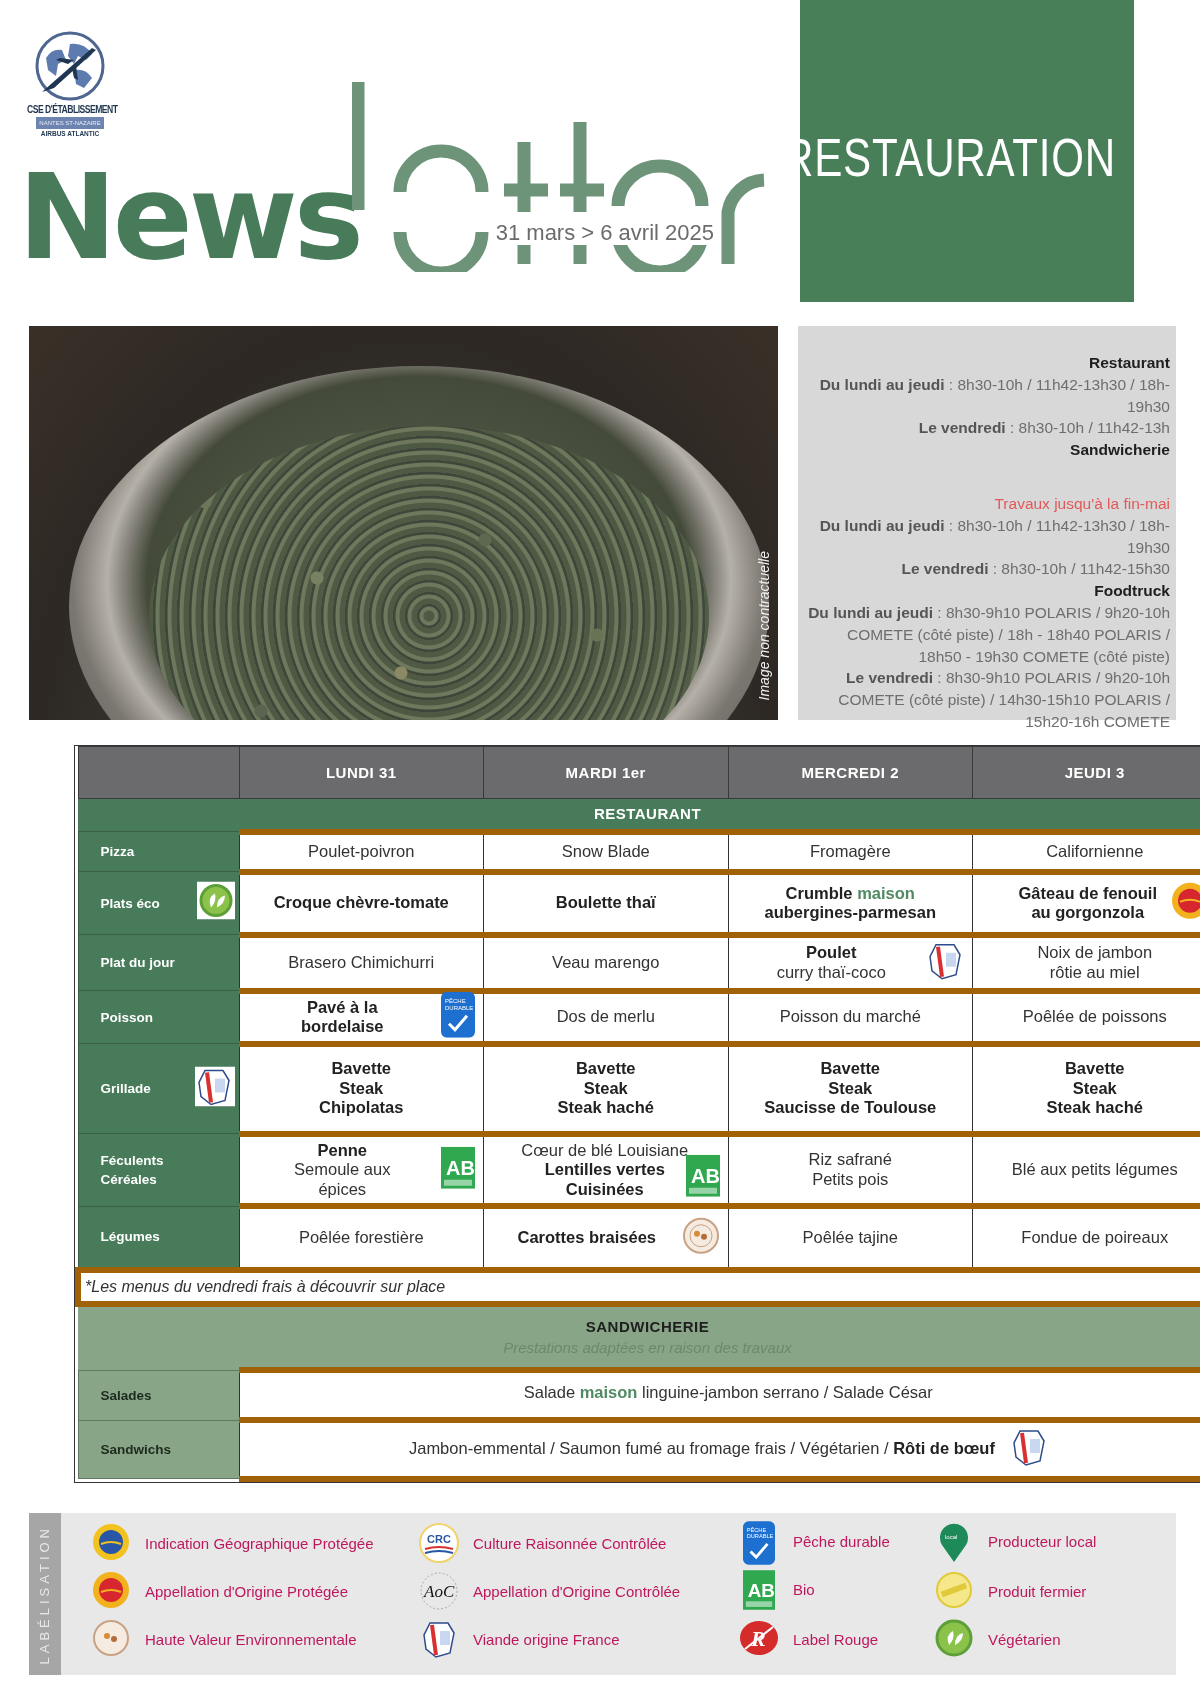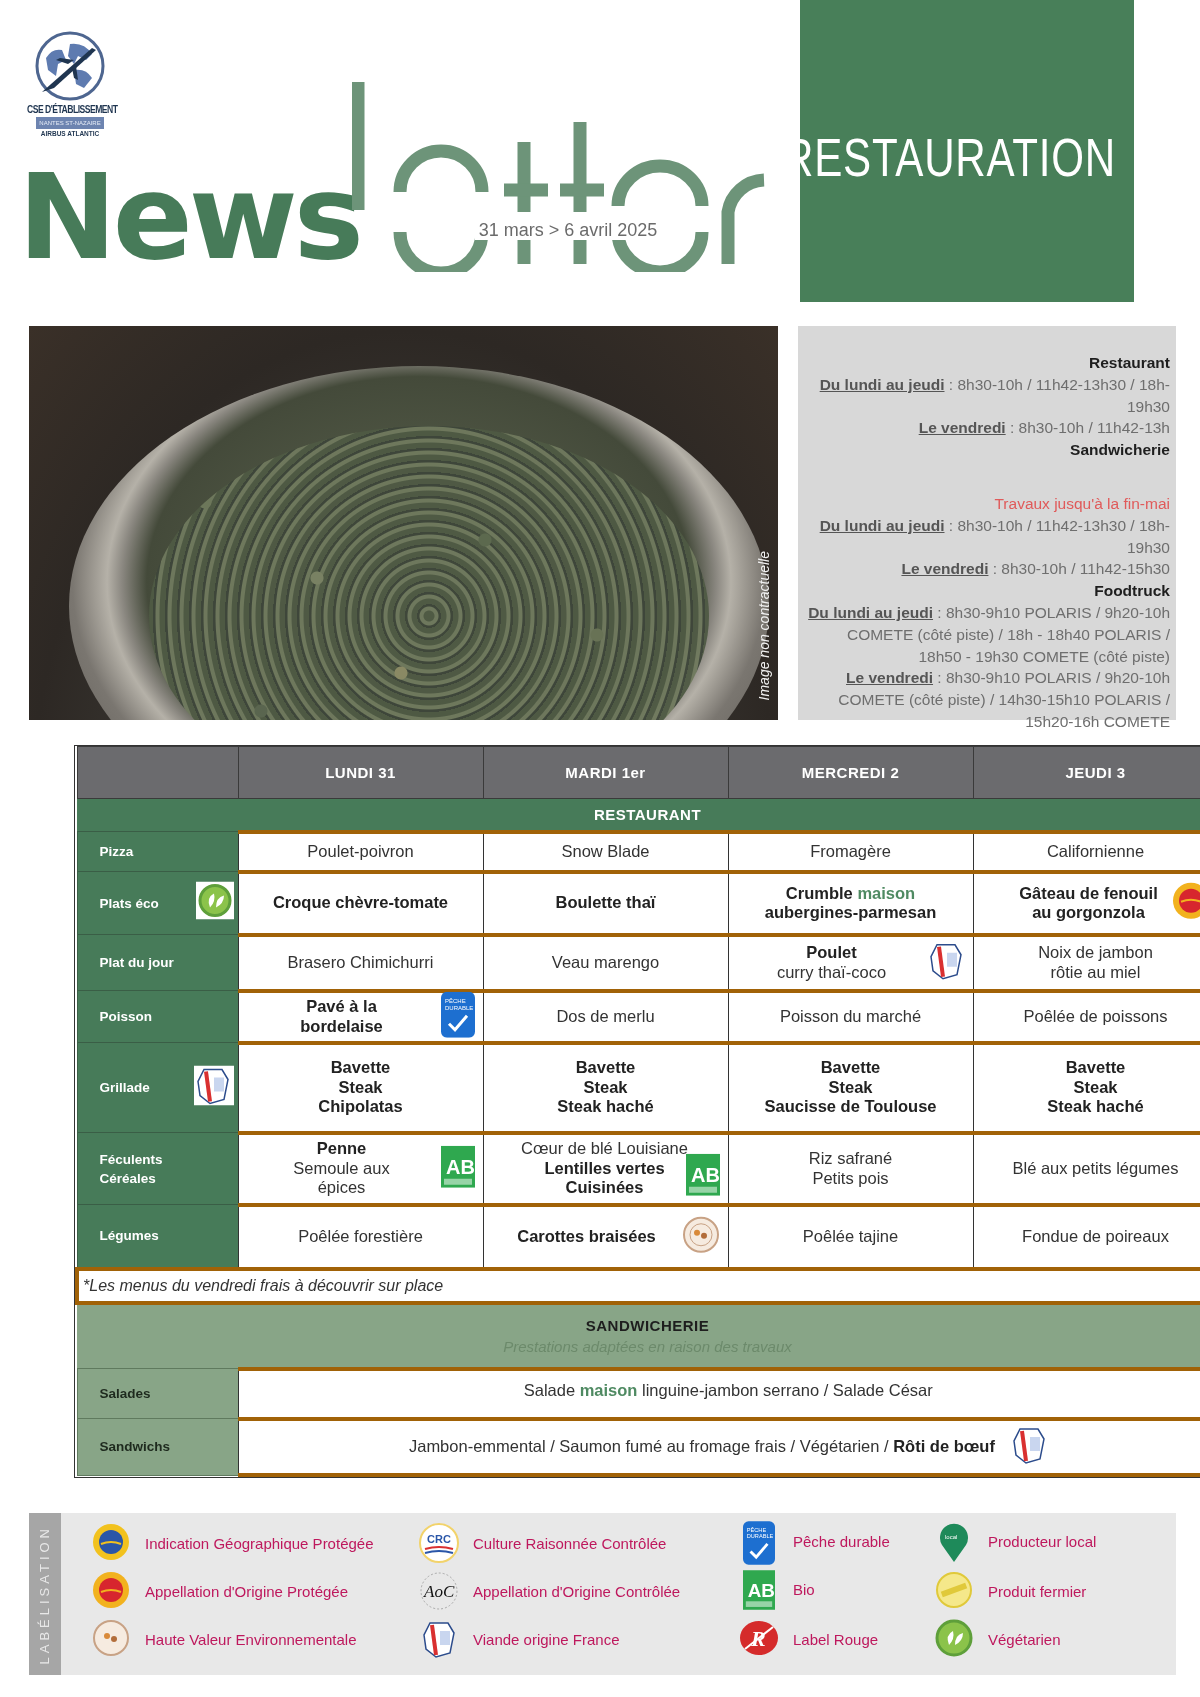--- a/index.html
+++ b/index.html
@@ -9,21 +9,21 @@
   
   .logo { position: absolute; left: 20px; top: 30px; width: 100px; height: 120px; }
   .logo svg { display: block; margin: 0 auto; }
   .logo .l1 { font-family: "Liberation Sans", sans-serif; font-weight: bold; font-size: 10px; color: #1f3550; text-align: center; letter-spacing: -0.6px; transform: scaleX(0.86); white-space: nowrap; margin-top: 2px; }
   .logo .l2 { display: block; margin: 2px auto 0; width: 68px; height: 12px; background: #6d84b0; color: #e6ecf7; font-size: 6px; text-align: center; line-height: 12px; font-family: "Liberation Sans", sans-serif; }
   .logo .l3 { font-family: "Liberation Sans", sans-serif; font-weight: bold; font-size: 6.5px; color: #1f3550; text-align: center; margin-top: 1px; }
 
   .news { position: absolute; left: 18px; top: 158px; font-family: "DejaVu Sans", sans-serif; font-weight: bold; font-size: 118px; letter-spacing: -4px; color: #477b59; line-height: 1; }
   .letter-wrap { position: absolute; left: 352px; top: 82px; width: 420px; height: 190px; }
   .letter-wrap svg { position: absolute; left: 0; top: 0; }
-  .dates { position: absolute; left: 418px; top: 220px; width: 300px; text-align: center; font-family: "Liberation Sans", sans-serif; font-size: 18px; color: #6b6b6b; background: transparent; }
+  .dates { position: absolute; left: 418px; top: 220px; width: 300px; text-align: right; font-family: "Liberation Sans", sans-serif; font-size: 22px; color: #6b6b6b; background: transparent; }
   .dates span { background: #ffffff; padding: 0 4px; }
 
   .resto-block { position: absolute; left: 800px; top: 0; width: 334px; height: 302px; background: #487f59; }
   .resto-block .title { position: absolute; right: 18px; top: 126px; font-family: "Liberation Sans Narrow", "Liberation Sans", sans-serif; font-size: 54px; color: #ffffff; letter-spacing: 1px; transform: scaleX(0.78); transform-origin: right center; font-weight: normal; white-space: nowrap; }
 
   
   .photo { position: absolute; left: 29px; top: 326px; width: 749px; height: 394px; overflow: hidden;
     background: radial-gradient(ellipse at 50% 120%, #4a4a44 0%, #3a3833 40%, #2d2824 70%, #3a3028 100%); }
   .photo .bowl { position: absolute; left: 40px; top: 40px; width: 700px; height: 480px; border-radius: 50%;
     background: radial-gradient(ellipse at 50% 45%, #5d6550 0%, #444a3a 55%, #8a8780 60%, #b5b1a8 63%, #7a7670 70%, #48453f 100%); }
@@ -35,27 +35,27 @@
       radial-gradient(circle at 80% 55%, #6a7457 0 6px, transparent 7px),
       radial-gradient(circle at 45% 65%, #8d8c66 0 6px, transparent 7px),
       radial-gradient(circle at 20% 75%, #5b6750 0 6px, transparent 7px),
       repeating-radial-gradient(circle at 50% 50%, #4f5a44 0 5px, #707a5e 6px 9px, #3e463a 10px 12px);
     opacity: 0.95; }
   .photo .caption { position: absolute; right: 6px; bottom: 20px; writing-mode: vertical-rl; transform: rotate(180deg); font-family: "Liberation Sans", sans-serif; font-style: italic; font-size: 14px; color: #f0f0f0; }
 
   
   .hours { position: absolute; left: 798px; top: 326px; width: 378px; height: 394px; background: #d8d8d8; padding: 26px 6px 0 10px; text-align: right; font-family: "Liberation Sans", sans-serif; font-size: 15.5px; line-height: 21.8px; color: #6e6e6e; }
   .hours .h { font-weight: bold; color: #1e1e1e; }
-  .hours b { color: #555; text-decoration: underline; }
+  .hours b { color: #555; }
   .hours .warn { color: #e05a5a; margin-top: 32px; }
 
   
   .menu { position: absolute; left: 30px; top: 745px; width: 1147px; border: 1.5px solid #333; border-collapse: collapse; margin-left: 44px; }
   .menu table { width: 100%; border-collapse: collapse; table-layout: fixed; }
-  .menu td, .menu th { border: 4px solid #a16207; vertical-align: middle; text-align: center; }
+  .menu td, .menu th { border: 6px solid #a16207; vertical-align: middle; text-align: center; }
   .menu col.c0 { width: 161px; }
   .menu th.day { background: #6b6b6e; color: #ffffff; font-family: "Liberation Sans", sans-serif; font-weight: bold; font-size: 15px; height: 52px; border: 1px solid #3a3a3a; letter-spacing: 0.5px; }
   .menu th.day0 { background: #6b6b6e; border: 1px solid #3a3a3a; }
   .menu .sect { background: #477b59; color: #fff; font-family: "Liberation Sans", sans-serif; font-weight: bold; font-size: 15px; height: 33px; letter-spacing: 0.5px; border: none; }
   .menu .rh { background: #477b59; color: #fff; text-align: left; padding-left: 22px; font-family: "Liberation Sans", sans-serif; font-weight: bold; font-size: 13.5px; position: relative; border: 1px solid #3a5e46; border-right: 1.5px solid #333; line-height: 19px; }
   .menu td.cell { font-family: "Liberation Sans", sans-serif; font-size: 16.5px; color: #333; line-height: 19.5px; position: relative; border-left: 1.5px solid #333; border-right: 1.5px solid #333; padding: 4px 6px; }
   .menu td.cell .b { font-weight: bold; color: #222; }
   .menu td.cell .g { color: #4f8a62; font-weight: bold; }
   .menu .badge { position: absolute; right: 8px; top: 50%; transform: translateY(-50%); }
   .menu .rh .badge { right: 4px; }

